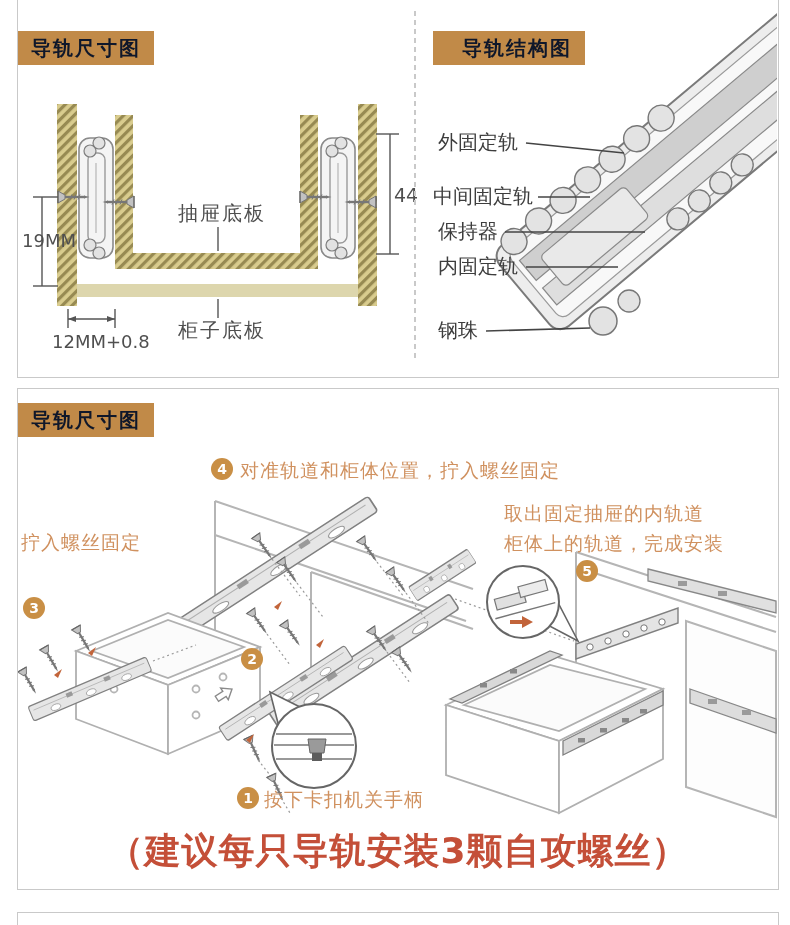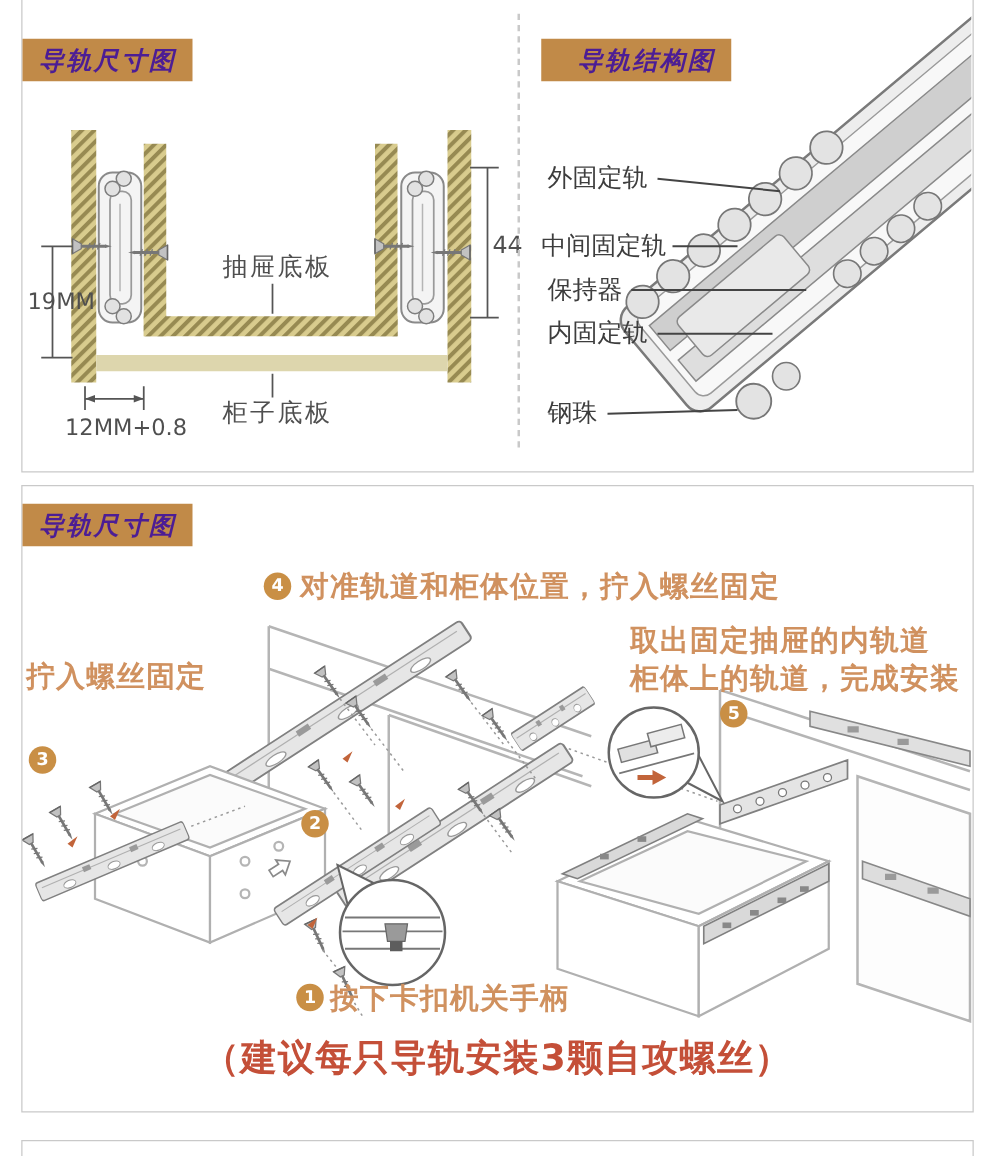--- a/index.html
+++ b/index.html
@@ -10,40 +10,40 @@
   }
   .panel{
     position:absolute;left:17px;width:762px;
     background:#ffffff;border:1px solid #c9c9c9;box-sizing:border-box;
   }
   .panel1{top:-12px;height:390px;}
   .panel2{top:388px;height:502px;}
   .panel3{top:912px;height:40px;}
   .hdr{
     position:absolute;width:136px;height:34px;
-    background:#c18a48;color:#4c1d95;
+    background:#c18a48;color:#0f172a;
     display:flex;align-items:center;justify-content:center;
-    font-size:20px;font-weight:bold;letter-spacing:2px;font-style:italic;
+    font-size:20px;font-weight:bold;letter-spacing:2px;
   }
   .hdr1{left:0;top:42px;}
   .hdr2{left:415px;top:42px;padding-left:16px;}
   .hdr3{left:0;top:14px;}
   svg{position:absolute;display:block;}
   .badge{
     position:absolute;width:22px;height:22px;border-radius:50%;
     background:#c98f45;color:#fff;font-size:14px;font-weight:bold;
     display:flex;align-items:center;justify-content:center;
   }
   .steptext{
-    position:absolute;color:#d0915f;font-size:23px;letter-spacing:1px;
-    line-height:30px;white-space:nowrap;font-weight:bold;
+    position:absolute;color:#d0915f;font-size:19px;letter-spacing:1px;
+    line-height:30px;white-space:nowrap;
   }
   .note{
     position:absolute;left:0;top:438px;width:100%;text-align:center;
-    color:#c44f38;font-size:29px;font-weight:bold;letter-spacing:1px;
+    color:#c44f38;font-size:36px;font-weight:bold;letter-spacing:1px;
   }
 </style>
 </head>
 <body>
 
 <section class="panel panel1">
   <svg style="left:0;top:12px" width="759" height="366" viewBox="0 0 759 366">
     <defs>
       <pattern id="hatch" width="7" height="7" patternUnits="userSpaceOnUse" patternTransform="rotate(45)">
         <rect width="7" height="7" fill="#d9cc8e"></rect>

